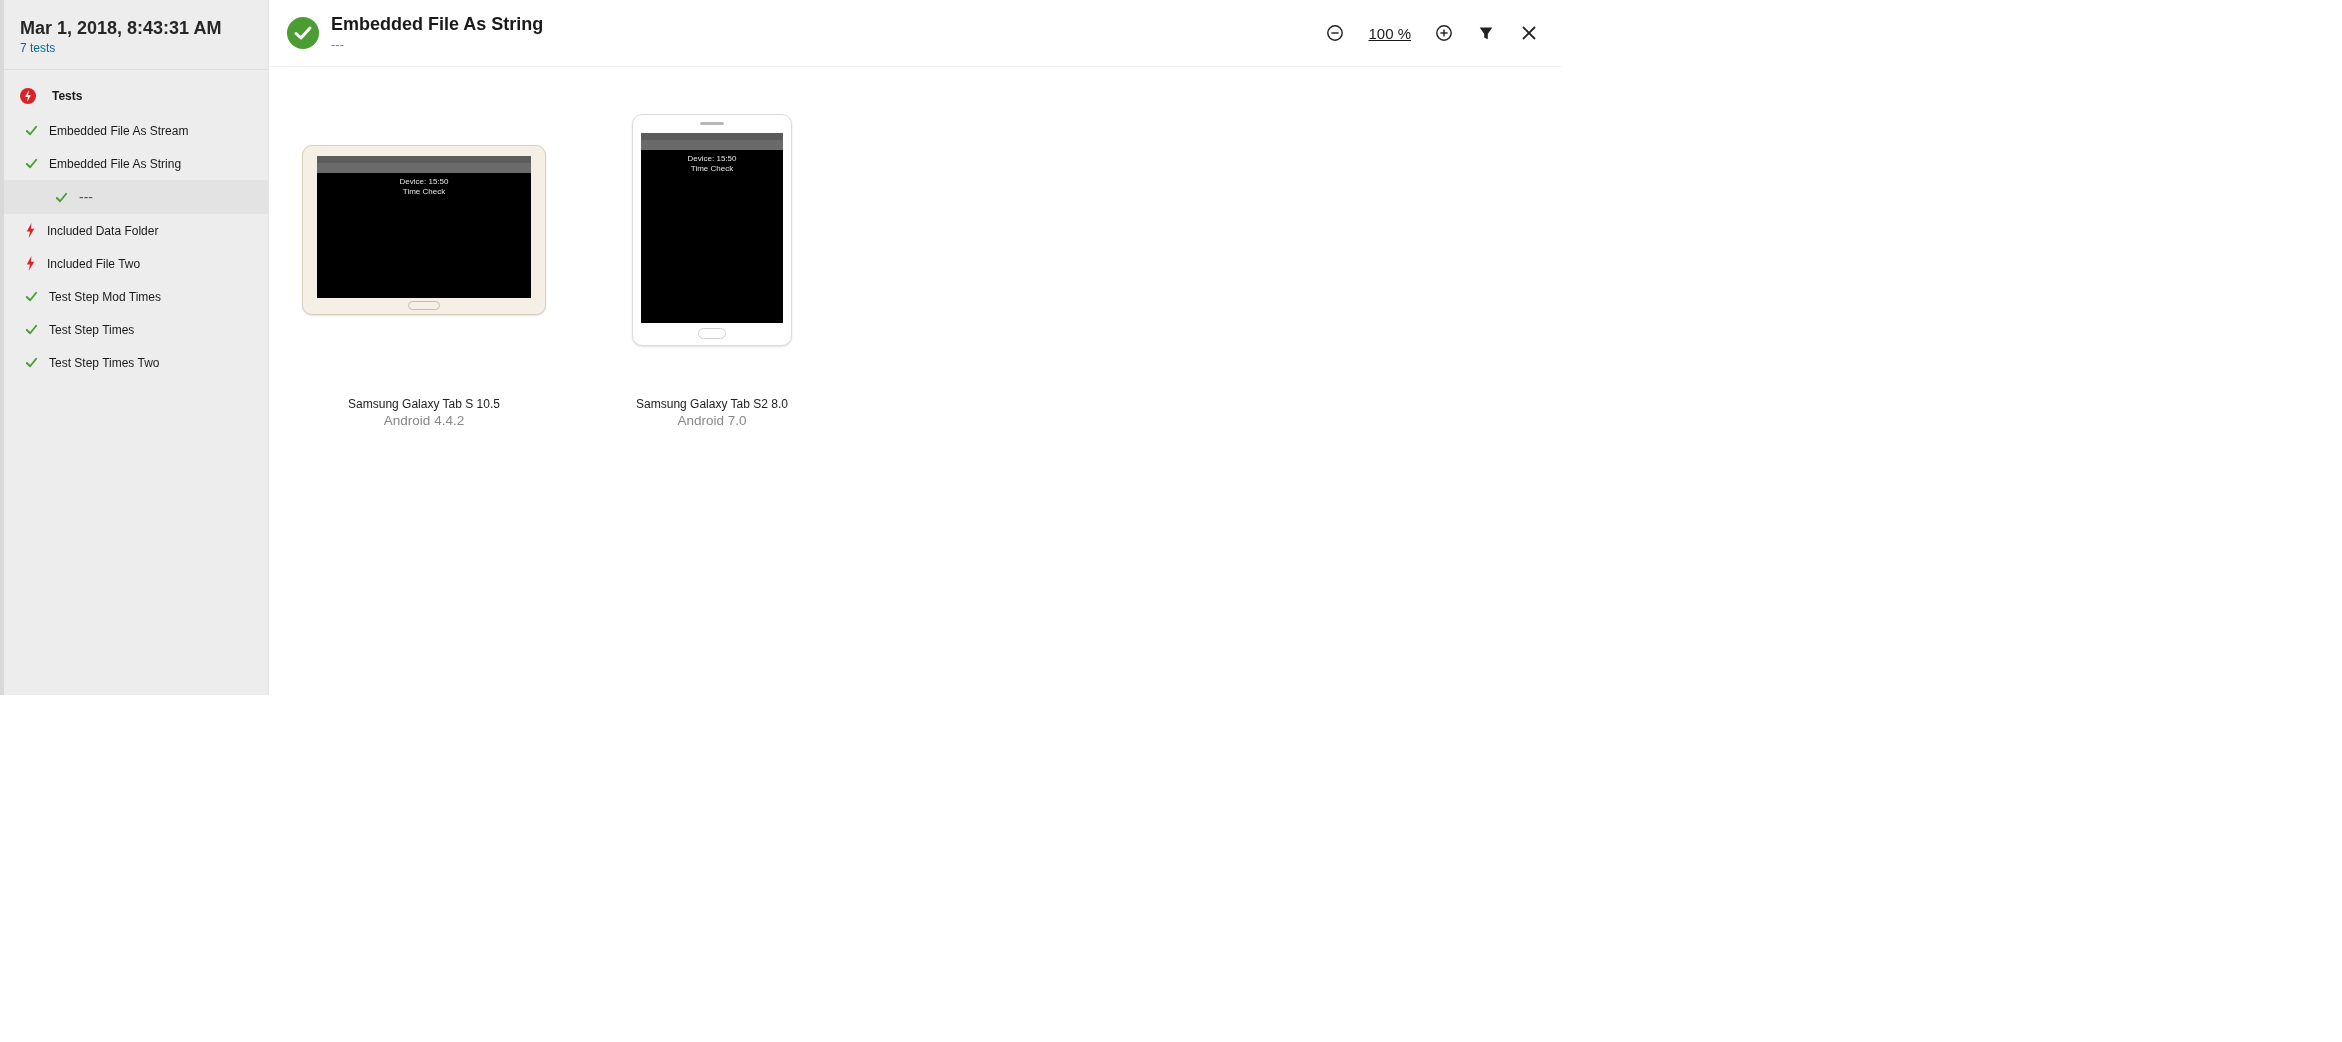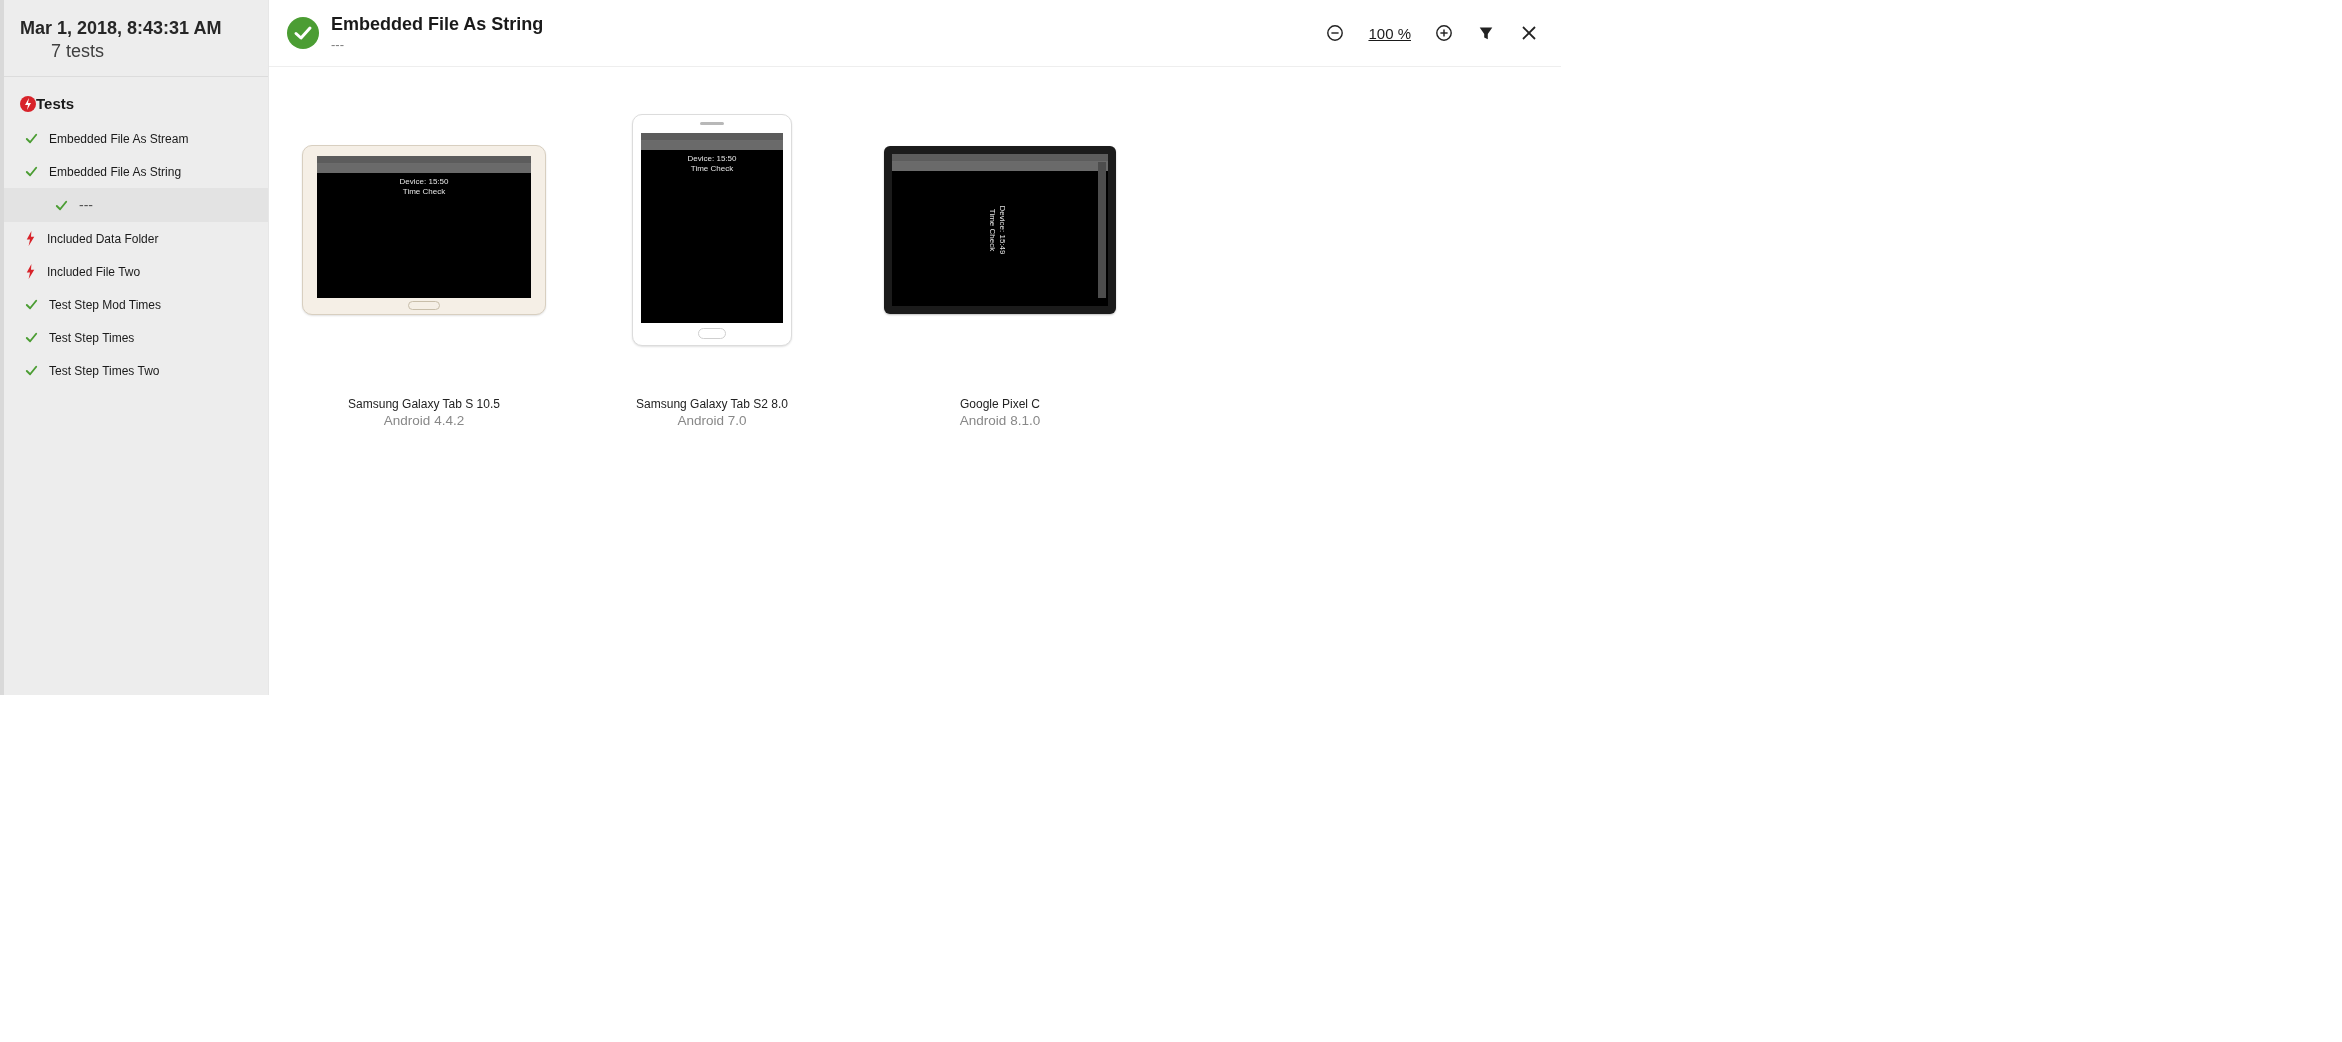--- a/index.html
+++ b/index.html
@@ -24,35 +24,34 @@
   }
   .sidebar-header {
     padding: 18px 16px 14px;
   }
   .run-date {
     font-size: 18px;
     font-weight: 700;
     color: #262626;
   }
   .run-count {
-    font-size: 18px;
-    color: #404040;
+    font-size: 12px;
+    color: #0369a1;
     margin-top: 2px;
-    margin-left: 31px;
   }
   .sidebar-divider {
     height: 1px;
     background: #dcdcdc;
   }
   .tests-root {
     display: flex;
     align-items: center;
-    gap: 0;
+    gap: 16px;
     padding: 18px 16px 10px;
-    font-size: 15px;
+    font-size: 12px;
     font-weight: 700;
   }
   .test-list { list-style: none; }
   .test-item {
     display: flex;
     align-items: center;
     gap: 10px;
     padding: 9px 16px 9px 20px;
     font-size: 12px;
     color: #1a1a1a;
@@ -370,33 +369,14 @@
                 <div>Time Check</div>
               </div>
             </div>
           </div>
         </div>
         <div class="device-caption">
           <div class="device-name">Samsung Galaxy Tab S2 8.0</div>
           <div class="device-os">Android 7.0</div>
         </div>
       </div>
-      <div class="device-card">
-        <div class="device-frame-area">
-          <div class="tablet-landscape-black">
-            <div class="screen">
-              <div class="status-bar"></div>
-              <div class="app-bar"></div>
-              <div class="screen-body rot">
-                <div>Device: 15:49</div>
-                <div>Time Check</div>
-              </div>
-              <div class="pixelc-side"></div>
-            </div>
-          </div>
-        </div>
-        <div class="device-caption">
-          <div class="device-name">Google Pixel C</div>
-          <div class="device-os">Android 8.1.0</div>
-        </div>
-      </div>
     </div>
 </section>
 
 </body></html>

